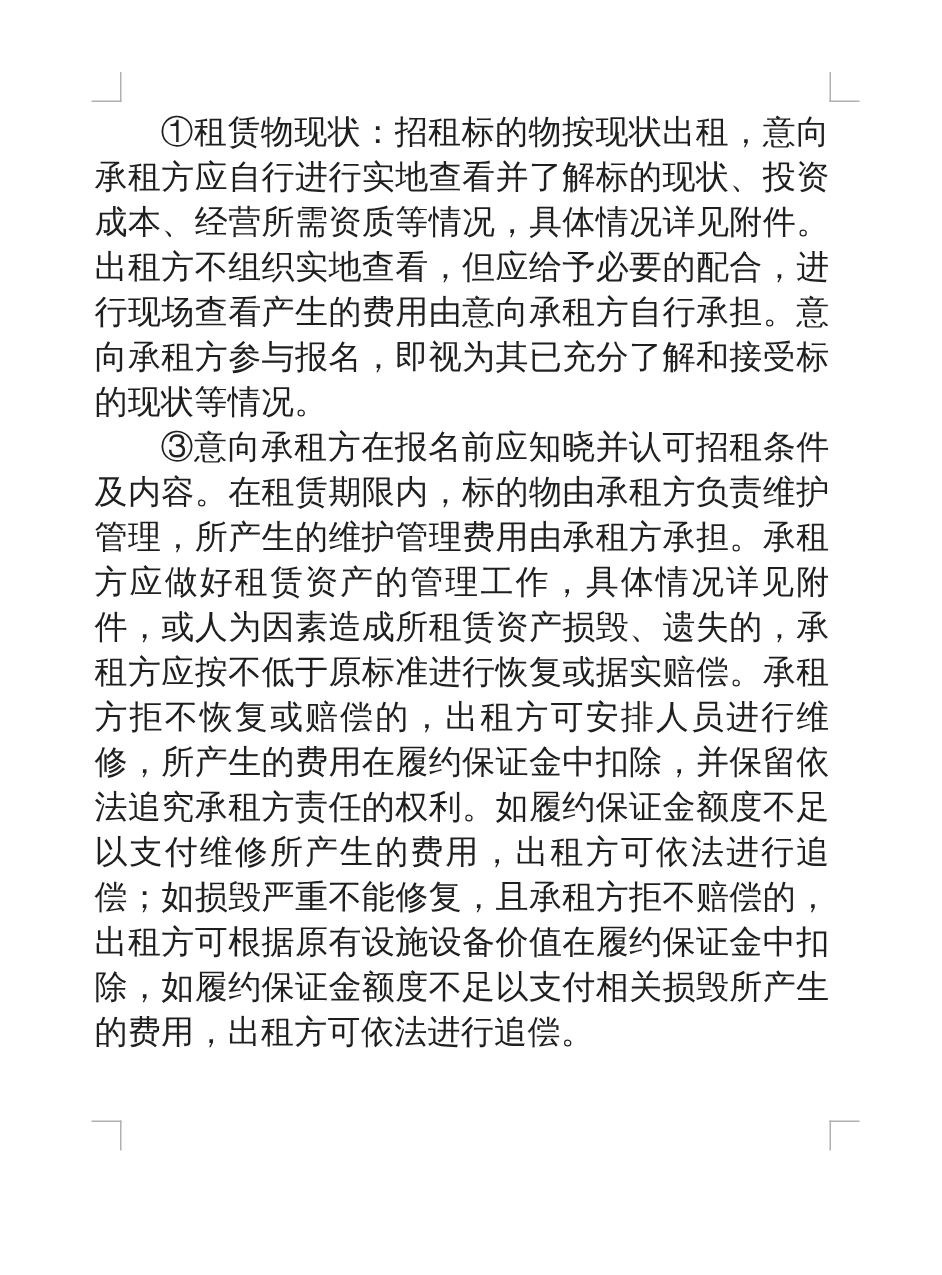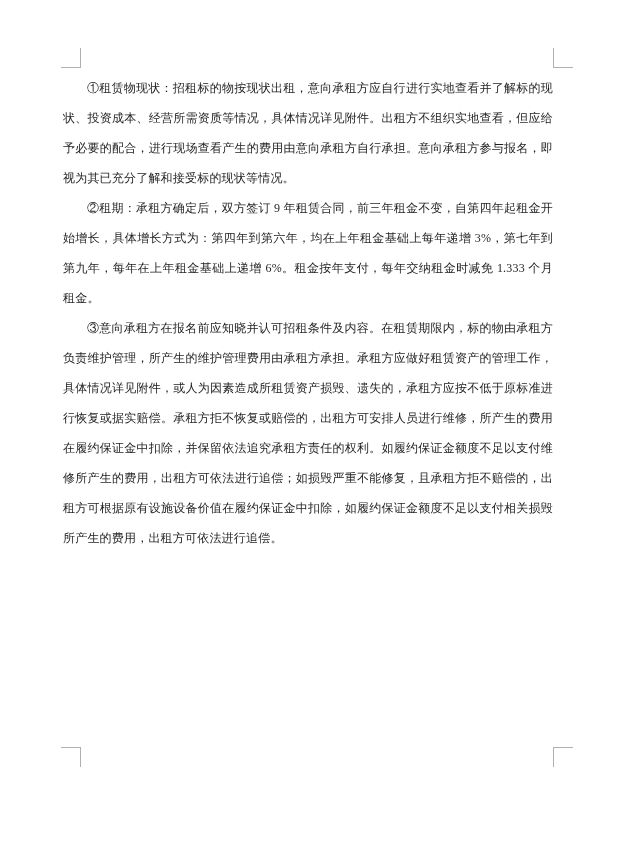--- a/index.html
+++ b/index.html
@@ -56,21 +56,21 @@
   }
   .text-area {
     position: absolute;
     left: 63px;
     top: 73px;
     width: 490px;
   }
   .para {
     margin: 0;
     padding: 0;
-    font-size: 12px;
+    font-size: 22px;
     line-height: 30px;
     color: var(--text-color);
     text-align: justify;
     text-justify: inter-character;
     text-indent: 2em;
     letter-spacing: 0.2px;
     word-break: break-all;
   }
 </style>
 </head>
@@ -78,17 +78,16 @@
 
 <div class="page">
 
   <div class="crop-mark tl"></div>
   <div class="crop-mark tr"></div>
   <div class="crop-mark bl"></div>
   <div class="crop-mark br"></div>
 
   <div class="text-area">
     <p class="para">①租赁物现状：招租标的物按现状出租，意向承租方应自行进行实地查看并了解标的现状、投资成本、经营所需资质等情况，具体情况详见附件。出租方不组织实地查看，但应给予必要的配合，进行现场查看产生的费用由意向承租方自行承担。意向承租方参与报名，即视为其已充分了解和接受标的现状等情况。</p>
-    <p class="para">②租期：承租方确定后，双方签订 9 年租赁合同，前三年租金不变，自第四年起租金开始增长，具体增长方式为：第四年到第六年，均在上年租金基础上每年递增 3%，第七年到第九年，每年在上年租金基础上递增 6%。租金按年支付，每年交纳租金时减免 1.333 个月租金。</p>
     <p class="para">③意向承租方在报名前应知晓并认可招租条件及内容。在租赁期限内，标的物由承租方负责维护管理，所产生的维护管理费用由承租方承担。承租方应做好租赁资产的管理工作，具体情况详见附件，或人为因素造成所租赁资产损毁、遗失的，承租方应按不低于原标准进行恢复或据实赔偿。承租方拒不恢复或赔偿的，出租方可安排人员进行维修，所产生的费用在履约保证金中扣除，并保留依法追究承租方责任的权利。如履约保证金额度不足以支付维修所产生的费用，出租方可依法进行追偿；如损毁严重不能修复，且承租方拒不赔偿的，出租方可根据原有设施设备价值在履约保证金中扣除，如履约保证金额度不足以支付相关损毁所产生的费用，出租方可依法进行追偿。</p>
   </div>
 
 </div>
 
 </body></html>

